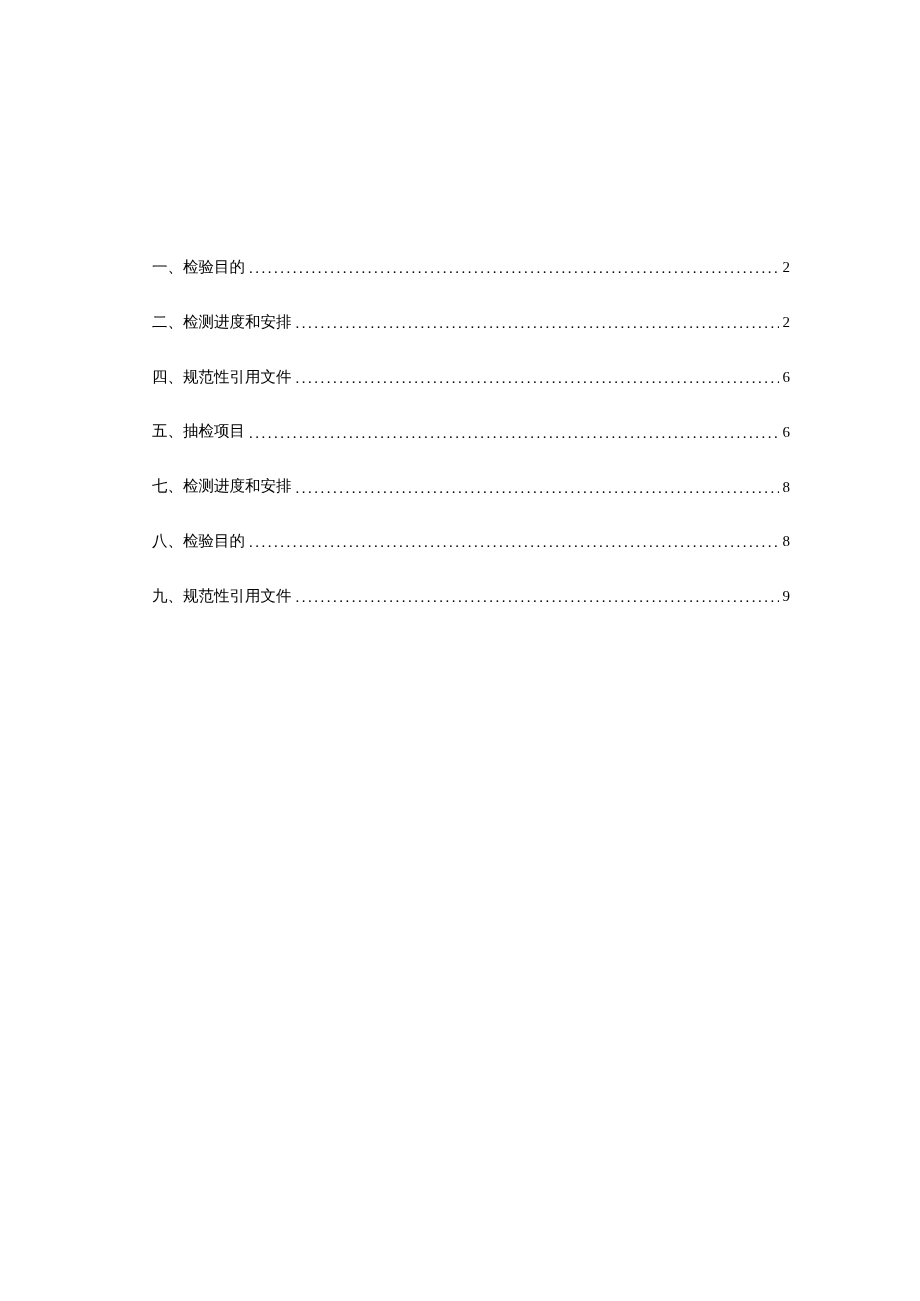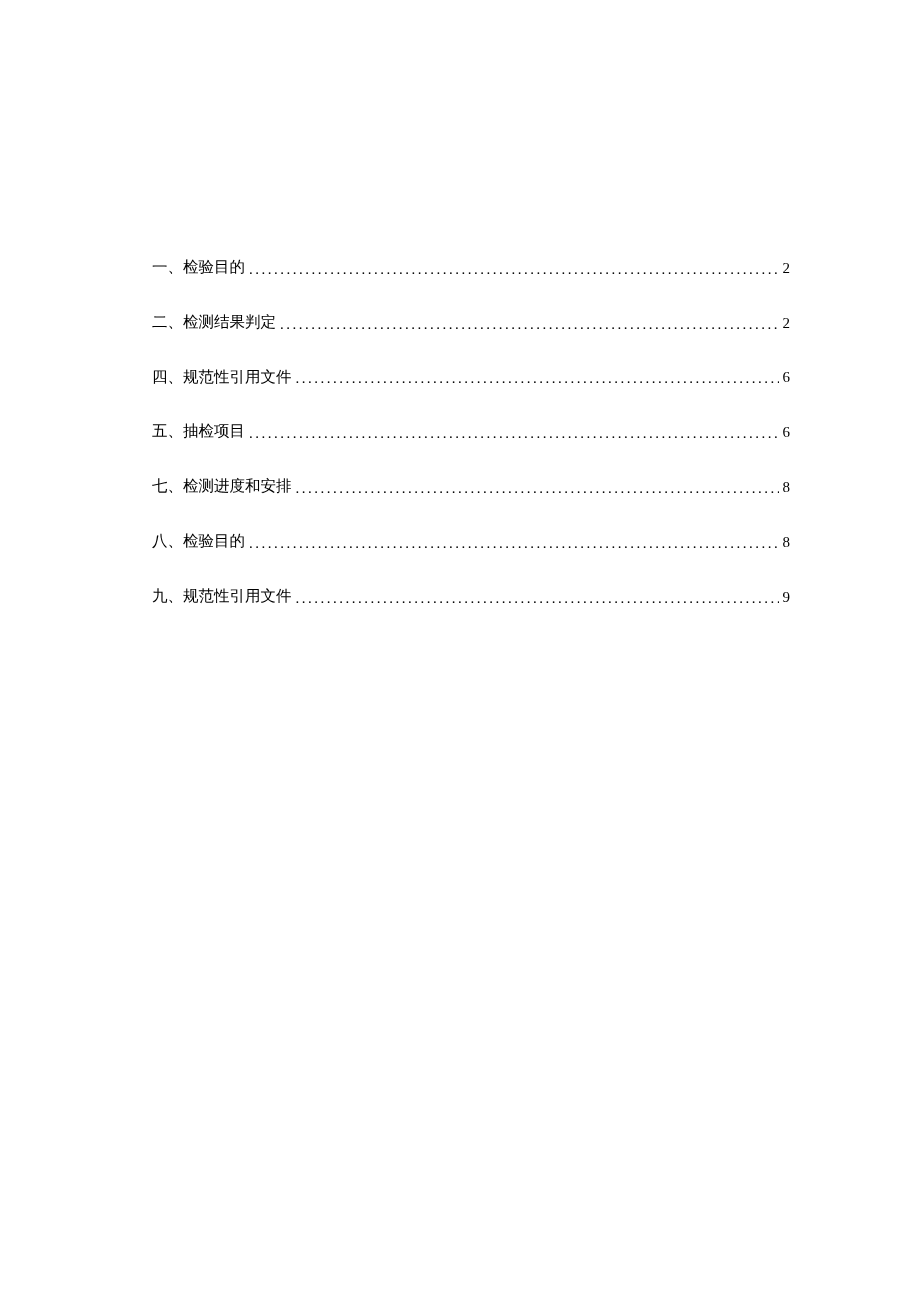--- a/index.html
+++ b/index.html
@@ -12,21 +12,21 @@
       height: 1301px;
       background: #ffffff;
       font-family: "SimSun", "宋体", serif;
       position: relative;
     }
     .page {
       padding: 255px 130px 0 152px;
     }
     .toc-entry {
       display: flex;
-      align-items: flex-end;
+      align-items: center;
       margin-bottom: 30px;
       font-size: 15.5px;
       color: #000000;
       line-height: 1.6;
     }
     .toc-title {
       white-space: nowrap;
       flex-shrink: 0;
     }
     .toc-leader {
@@ -54,21 +54,21 @@
 <div class="page">
   <div class="toc">
 
     <div class="toc-entry">
       <span class="toc-title">一、检验目的</span>
       <span class="toc-leader"></span>
       <span class="toc-page">2</span>
     </div>
 
     <div class="toc-entry">
-      <span class="toc-title">二、检测结果判定</span>
+      <span class="toc-title">二、检测进度和安排</span>
       <span class="toc-leader"></span>
       <span class="toc-page">2</span>
     </div>
 
 
     <div class="toc-entry">
       <span class="toc-title">四、规范性引用文件</span>
       <span class="toc-leader"></span>
       <span class="toc-page">6</span>
     </div>

